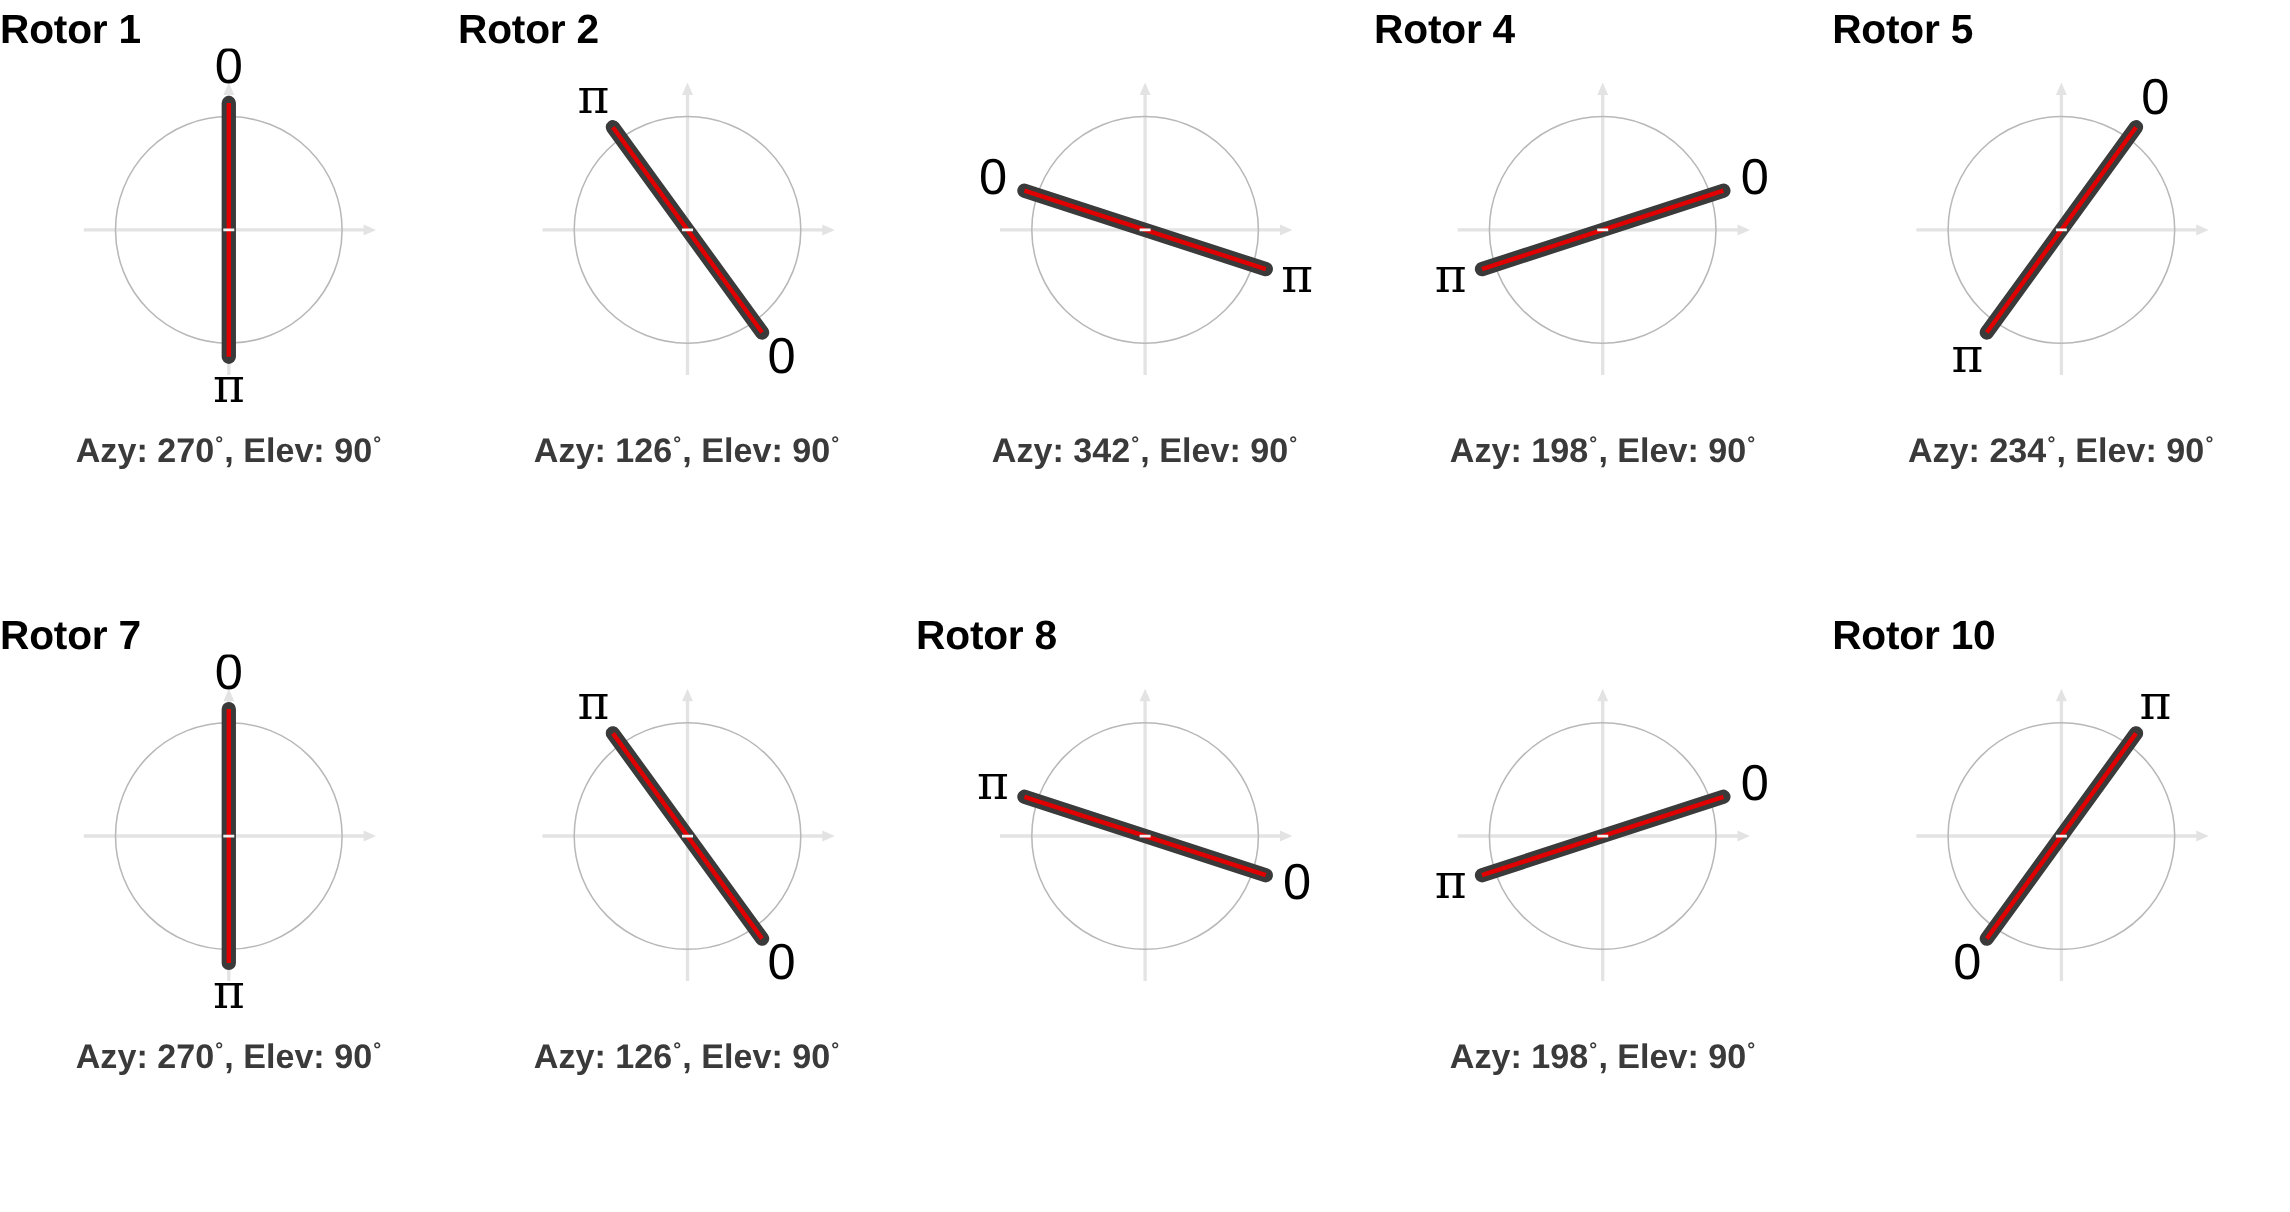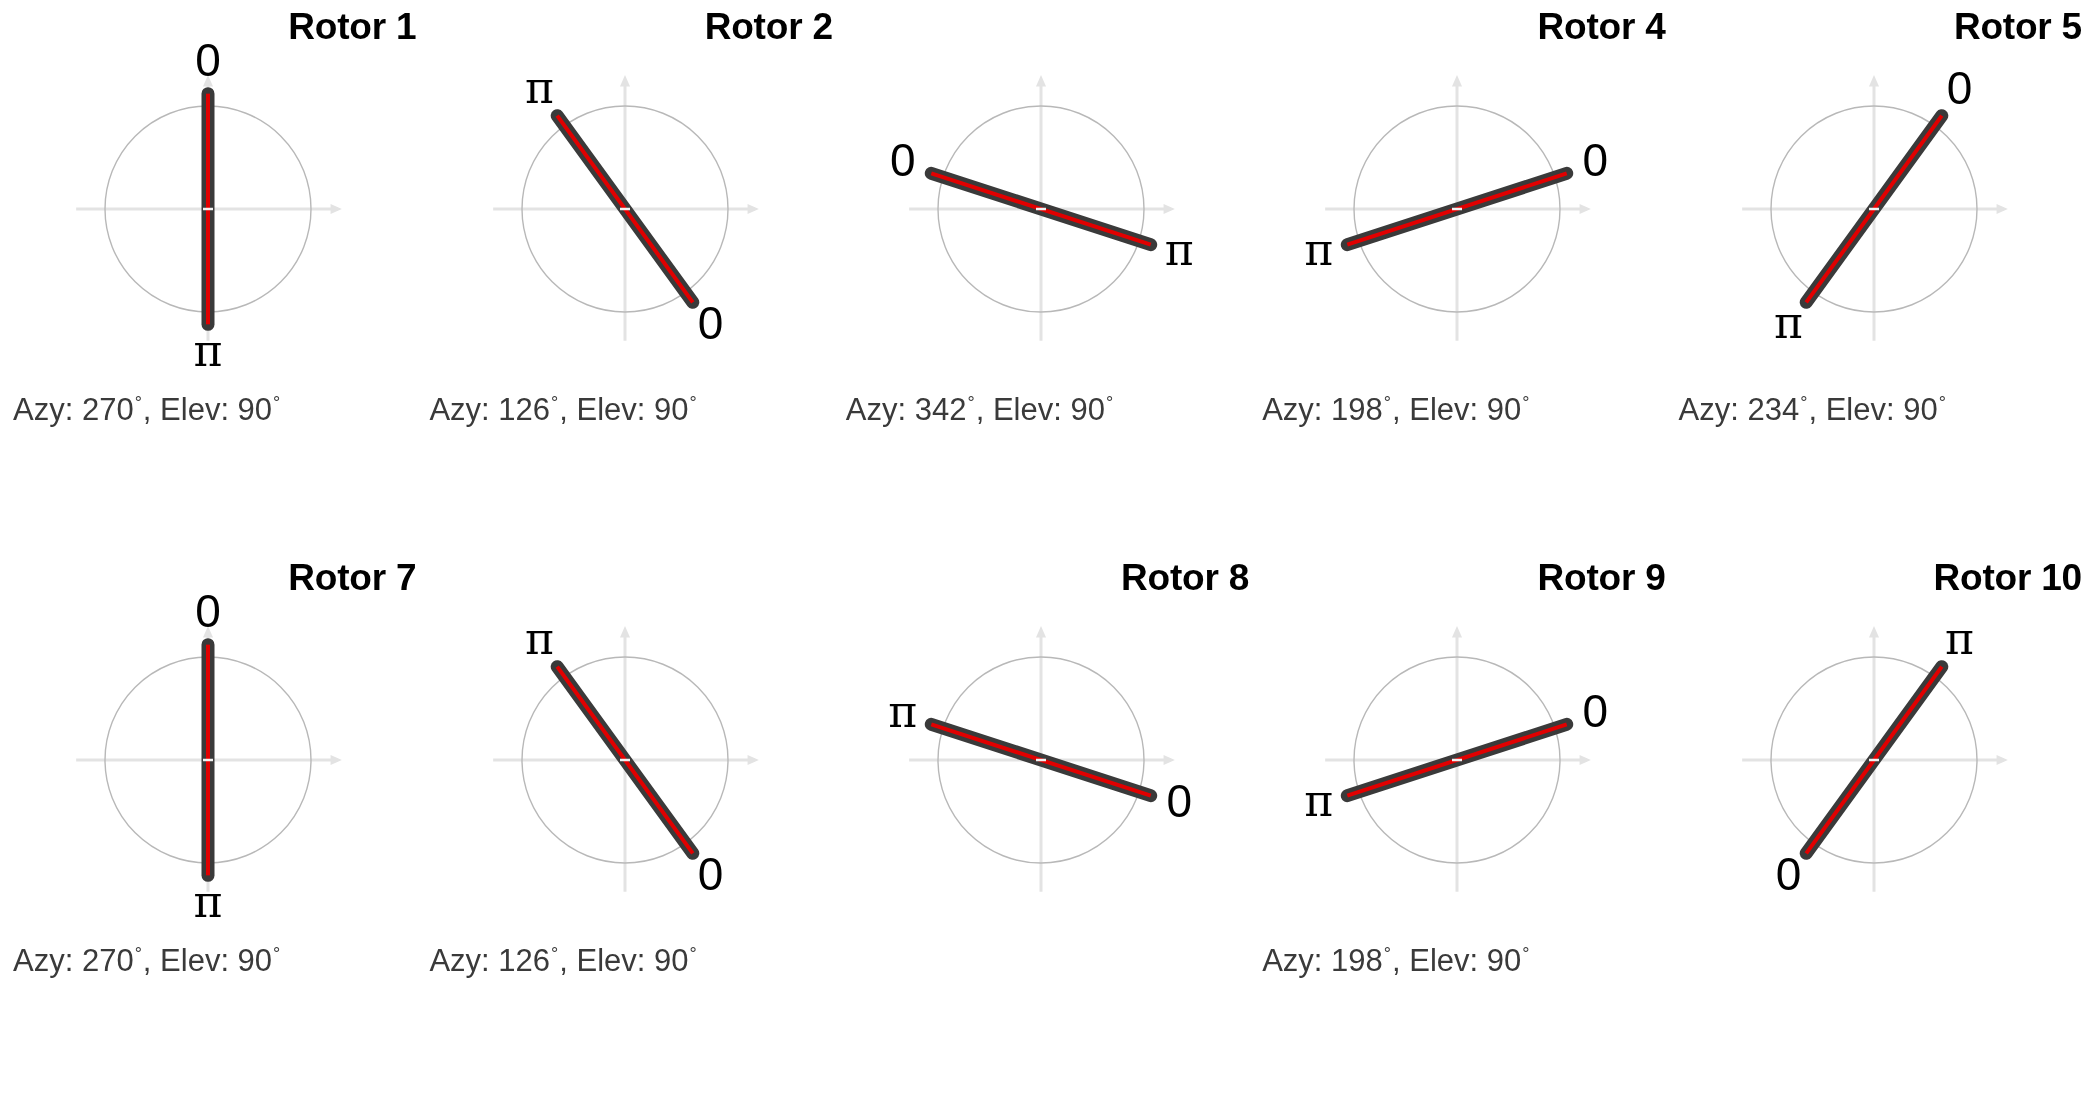--- a/index.html
+++ b/index.html
@@ -1,25 +1,25 @@
 <!DOCTYPE html>
 <html><head>
 <meta charset="utf-8">
 <style>
   html,body{margin:0;padding:0;background:#ffffff;}
   body{width:2082px;height:1102px;font-family:"Liberation Sans",sans-serif;-webkit-font-smoothing:antialiased;}
   #figure{position:relative;width:2082px;height:1102px;background:#fff;overflow:hidden;}
   .grid{display:grid;grid-template-columns:repeat(5,1fr);grid-template-rows:repeat(2,551px);width:2082px;height:1102px;}
   .panel{position:relative;width:100%;height:551px;}
-  .panel-title{position:absolute;top:6px;left:0;width:100%;text-align:right;
+  .panel-title{position:absolute;top:6px;left:0;width:100%;text-align:left;
      font-family:"Liberation Sans",sans-serif;font-weight:bold;font-size:37px;color:#000;letter-spacing:-0.2px;}
   .plot-wrap{position:absolute;top:44px;left:0;width:100%;height:330px;}
   .plot-svg{display:block;margin:0 auto;}
-  .caption{position:absolute;top:392px;left:13px;width:100%;text-align:left;
-     font-family:"Liberation Sans",sans-serif;font-weight:normal;font-size:31px;color:#3a3a3a;
+  .caption{position:absolute;top:392px;left:0;width:100%;text-align:center;
+     font-family:"Liberation Sans",sans-serif;font-weight:bold;font-size:31px;color:#3a3a3a;
      white-space:nowrap;}
   .caption .deg{font-size:18px;vertical-align:super;line-height:0;margin-left:1px;margin-right:1px;}
   .endlabel{font-family:"DejaVu Serif",serif;font-size:44px;fill:#000;}
   .endlabel.num{font-family:"Liberation Sans",sans-serif;font-size:46px;}
 </style>
 </head>
 <body>
 
 <div id="figure">
   <div class="grid" id="grid">
@@ -158,21 +158,20 @@
             <circle cx="165" cy="165" r="103" fill="none" stroke="#b8b8b8" stroke-width="1.4"></circle>
             <line x1="274.7138797198089" y1="200.64820047109396" x2="55.28612028019107" y2="129.35179952890604" stroke="#3a3a3a" stroke-width="13" stroke-linecap="round"></line>
             <line x1="274.7138797198089" y1="200.64820047109396" x2="55.28612028019107" y2="129.35179952890604" stroke="#e10000" stroke-width="4" stroke-linecap="butt"></line>
             <line x1="160" y1="165" x2="170" y2="165" stroke="#f2f2f2" stroke-width="2.5"></line>
             <text x="303.2455752086635" y="209.9187103023424" text-anchor="middle" dominant-baseline="middle" class="endlabel num">0</text>
             <text x="26.754424791336476" y="120.08128969765762" text-anchor="middle" dominant-baseline="middle" class="endlabel">π</text>
           </svg>
         </div>
       </div>
       <div class="panel">
-        <div class="panel-title">Rotor 9</div>
         <div class="plot-wrap">
           <svg class="plot-svg" width="330" height="330" viewBox="0 0 330 330">
             <line x1="33.16" y1="165" x2="294.78" y2="165" stroke="#e3e3e3" stroke-width="3"></line>
             <polygon points="298.9,165 287.57,160 287.57,170" fill="#e3e3e3"></polygon>
             <line x1="165" y1="296.84000000000003" x2="165" y2="35.22" stroke="#e3e3e3" stroke-width="3"></line>
             <polygon points="165,31.099999999999994 160,42.43000000000001 170,42.43000000000001" fill="#e3e3e3"></polygon>
             <circle cx="165" cy="165" r="103" fill="none" stroke="#b8b8b8" stroke-width="1.4"></circle>
             <line x1="274.7138797198089" y1="129.35179952890607" x2="55.28612028019107" y2="200.64820047109393" stroke="#3a3a3a" stroke-width="13" stroke-linecap="round"></line>
             <line x1="274.7138797198089" y1="129.35179952890607" x2="55.28612028019107" y2="200.64820047109393" stroke="#e10000" stroke-width="4" stroke-linecap="butt"></line>
             <line x1="160" y1="165" x2="170" y2="165" stroke="#f2f2f2" stroke-width="2.5"></line>

